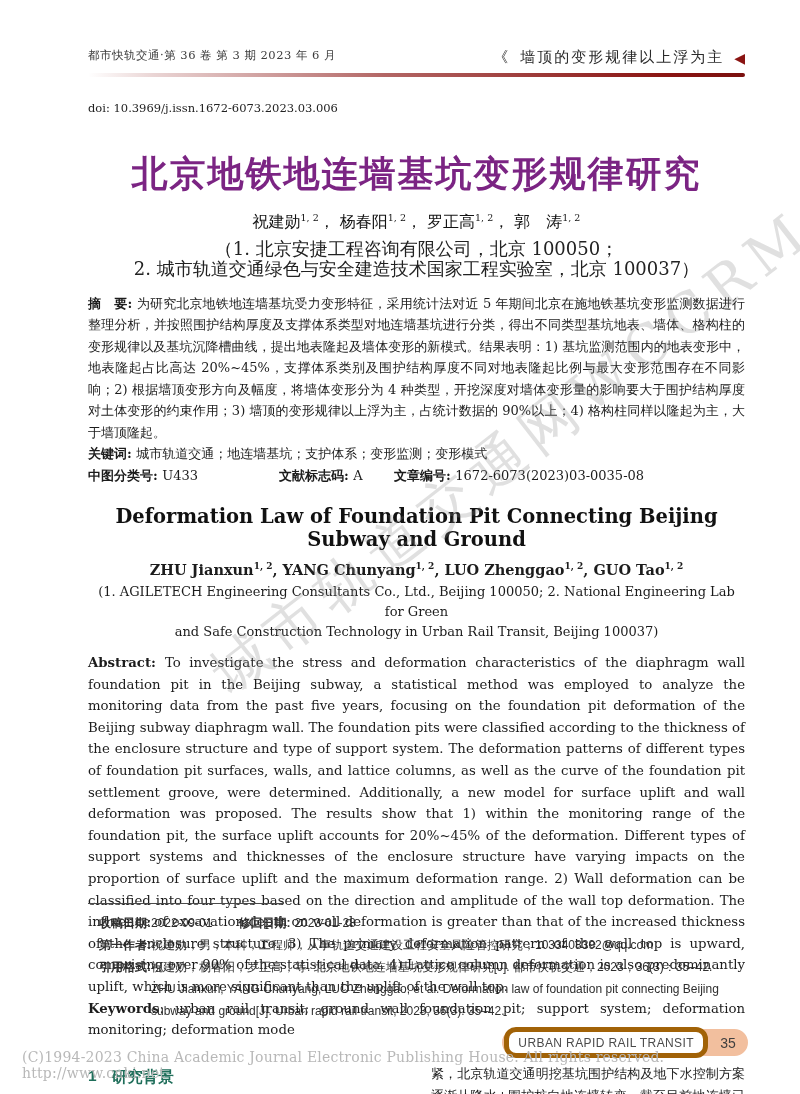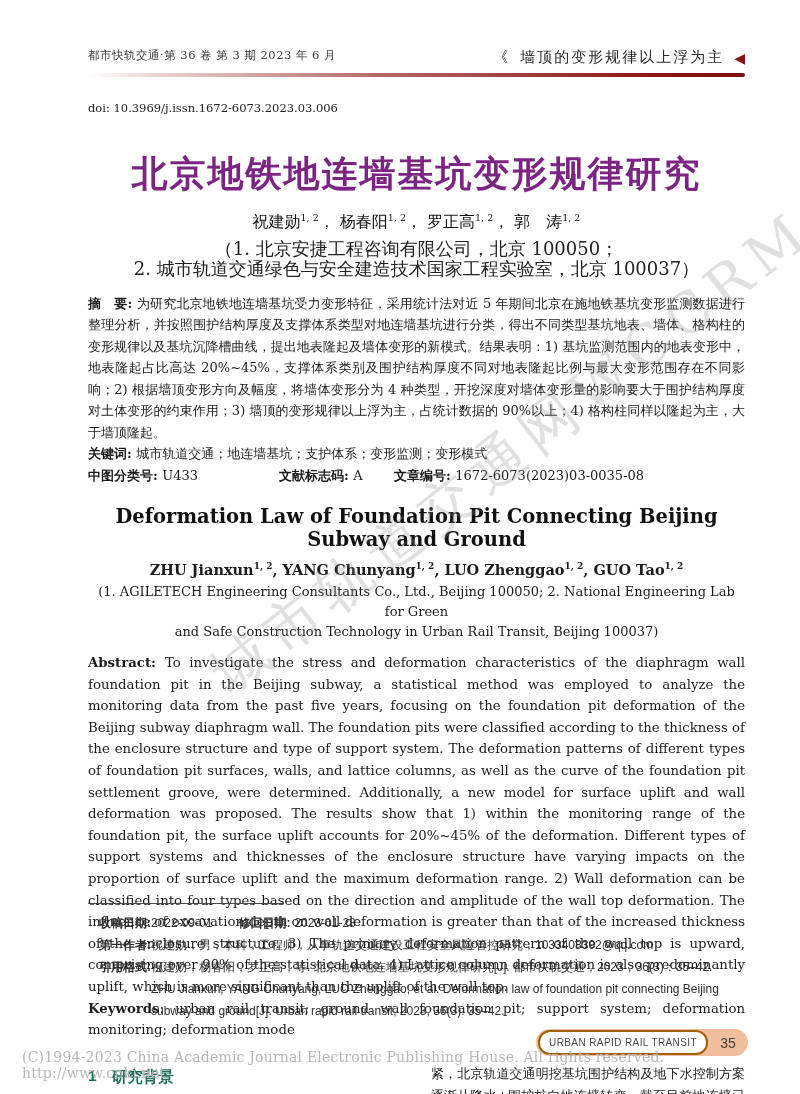--- a/index.html
+++ b/index.html
@@ -51,22 +51,22 @@
   .footer-block{position:absolute;left:88px;top:903px;width:657px;}
   .foot-rule{width:195px;border-top:1.5px solid #4a4a4a;}
   .notes{margin-top:8px;font-size:12px;line-height:22px;color:#2e2e2e;font-family:"Liberation Sans",sans-serif;}
   .note-row{display:flex;}
   .note-label{font-weight:bold;width:63px;flex:none;text-align:right;}
   .note-label.second{width:auto;margin-left:26px;margin-right:4px;}
   .note-value{flex:1;}
   .note-cont{padding-left:63px;}
   
   .badge{position:absolute;right:52px;top:1029px;height:27px;background:#f2bf9e;border-radius:14px;display:flex;align-items:center;padding:0 0 0 2px;}
-  .badge-pill{background:#ffffff;border:2px solid #a16207;border-radius:12px;height:21px;display:flex;align-items:center;padding:0 9px;
-    font-family:"Liberation Sans",sans-serif;font-size:10px;letter-spacing:.4px;color:#4a4a4a;}
+  .badge-pill{background:#ffffff;border:5px solid #a16207;border-radius:12px;height:21px;display:flex;align-items:center;padding:0 9px;
+    font-family:"Liberation Sans",sans-serif;font-size:12px;letter-spacing:.4px;color:#4a4a4a;}
   .badge-num{width:40px;text-align:center;font-family:"Liberation Sans",sans-serif;font-size:14px;color:#3f3f3f;}
   
   .copyright{position:absolute;left:22px;top:1049px;font-size:14px;color:#b8b8b8;letter-spacing:.2px;}
   
   .watermark{position:absolute;left:150px;top:440px;width:660px;transform:rotate(-38deg);transform-origin:center;
     font-size:56px;letter-spacing:9px;color:rgba(135,135,135,0.26);white-space:nowrap;pointer-events:none;z-index:5;
     font-family:"DejaVu Serif",serif;}
 </style>
 </head>
 <body>

